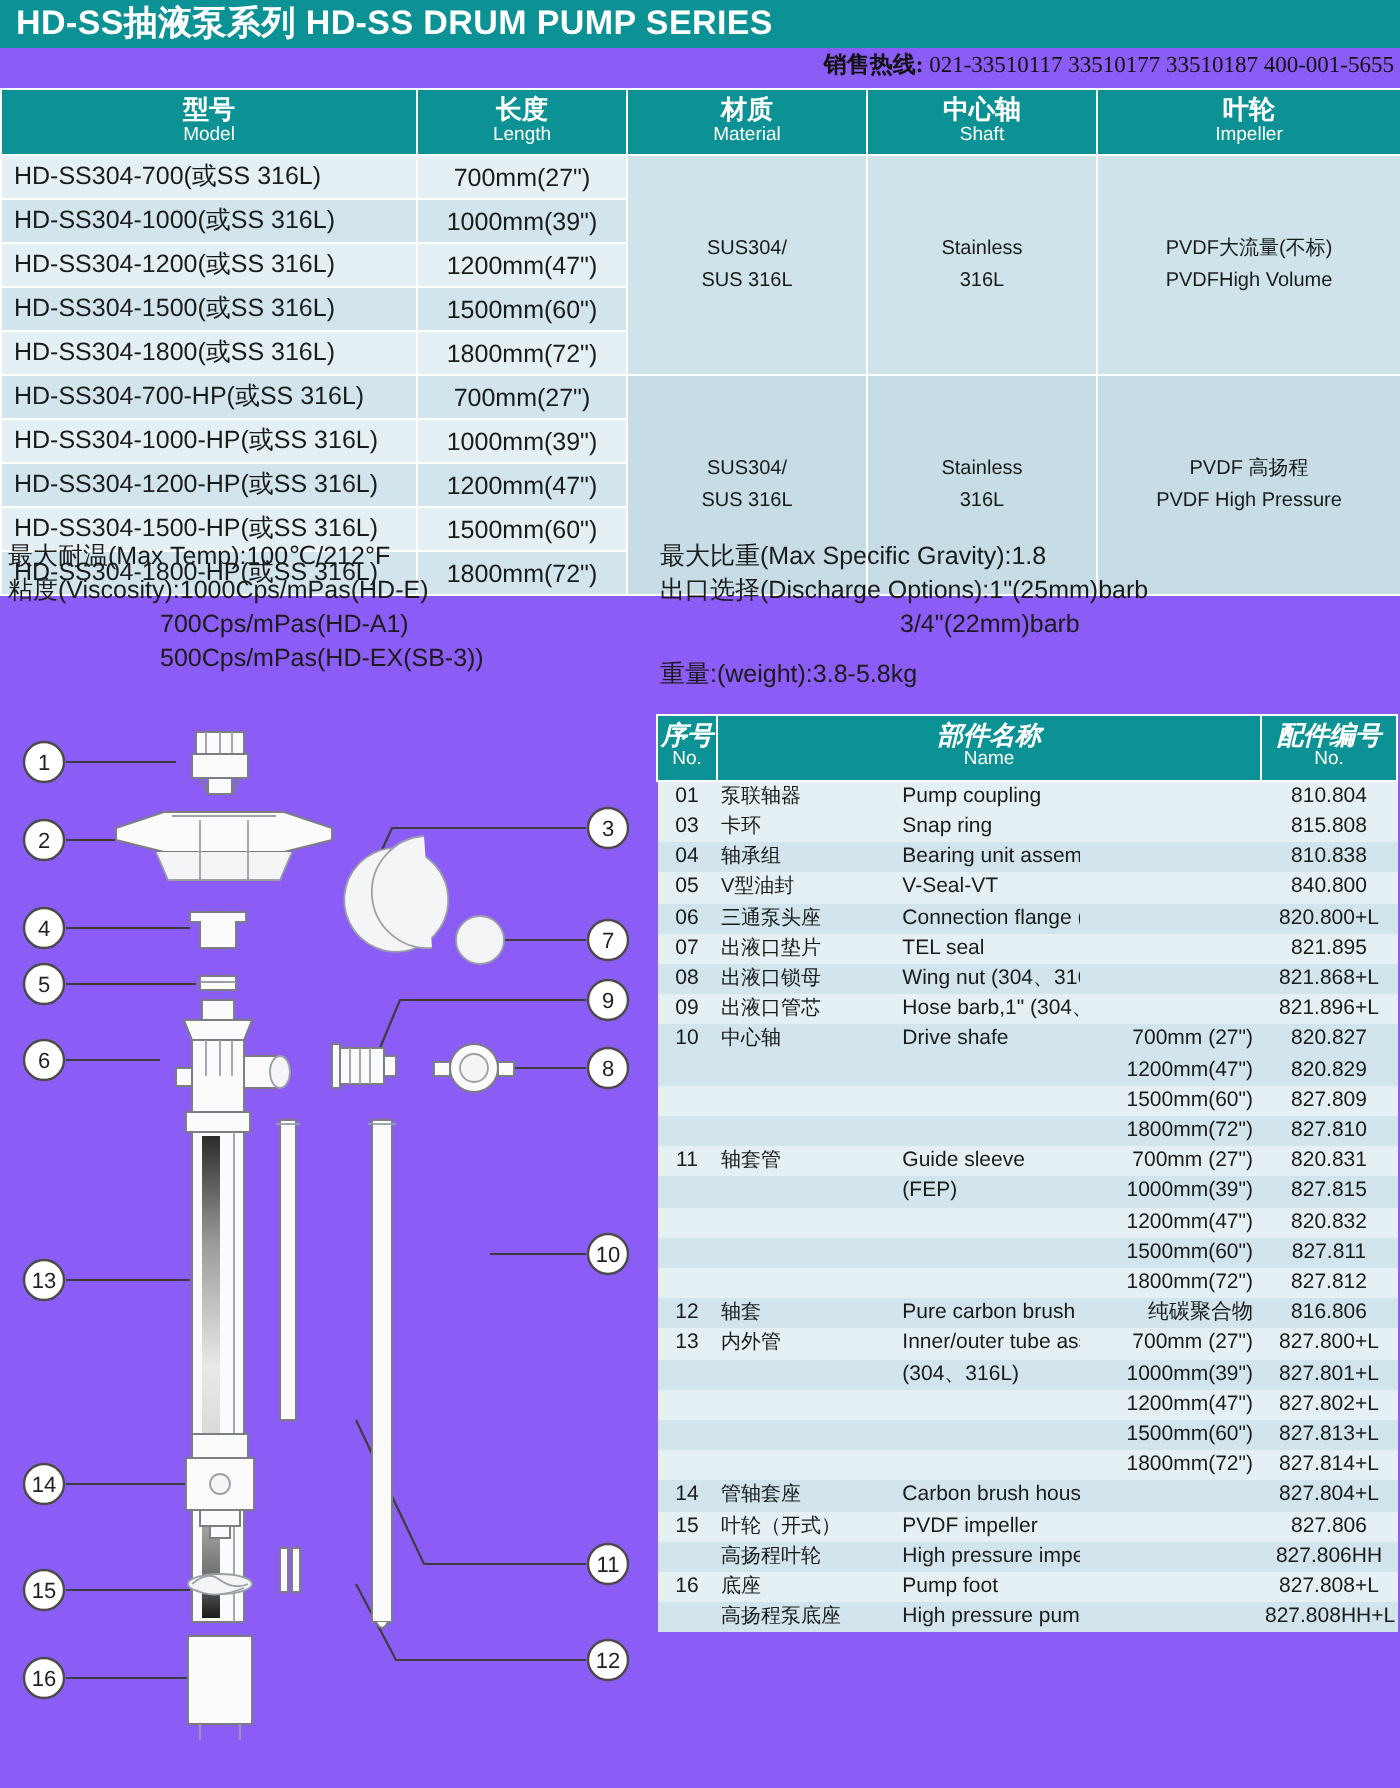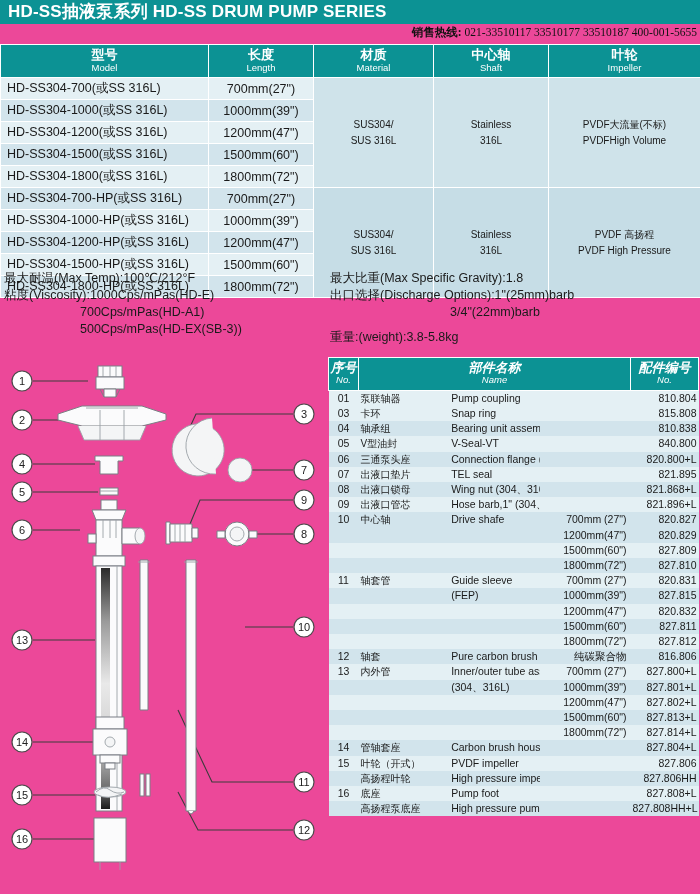--- a/index.html
+++ b/index.html
@@ -3,21 +3,21 @@
 <meta charset="utf-8">
 <style>
   * { box-sizing: border-box; }
   html, body {
     margin: 0; padding: 0;
     width: 700px; height: 894px;
     background: #ffffff;
     font-family: "Liberation Sans", "DejaVu Sans", sans-serif;
     overflow: hidden;
   }
-  #page { position: relative; width: 700px; height: 894px; background:#ec4899; }
+  #page { position: relative; width: 700px; height: 894px; background:#8b5cf6; }
 
   
   .title-banner {
     position: absolute; left: 0; top: 0; width: 700px; height: 24px;
     background: #0c9294;
     color: #ffffff;
     font-size: 17px; font-weight: bold;
     line-height: 24px;
     padding-left: 8px;
     letter-spacing: .2px;
@@ -76,36 +76,36 @@
   .parts-wrap { position: absolute; left: 328px; top: 357px; width: 370px; }
   .parts-table { width: 370px; border-collapse: collapse; table-layout: fixed; }
   .parts-table th {
     background: #0c9294; color: #fff;
     border: 1px solid #fff;
     font-weight: normal;
     padding: 3px 0 4px 0;
     line-height: 1.1;
   }
   .parts-table th .cn { display:block; font-size: 13px; font-weight: bold; font-style: italic; }
-  .parts-table th .en { display:block; font-size: 9.5px; font-style: italic; }
+  .parts-table th .en { display:block; font-size: 9.5px; }
   .parts-table td {
     border: none;
     font-size: 10.5px;
     color: #1a1a1a;
     height: 15.2px;
     padding: 0 2px;
     line-height: 15.2px;
     white-space: nowrap;
     overflow: hidden;
   }
   .parts-table td.no   { width: 30px; text-align: center; }
   .parts-table td.cn   { width: 66px; text-align: left; font-size: 10px;}
   .parts-table td.en   { width: 140px; text-align: left; }
   .parts-table td.size { width: 66px; text-align: right; padding-right: 4px;}
-  .parts-table td.code { width: 68px; text-align: right; }
+  .parts-table td.code { width: 68px; text-align: center; }
   .prowA { background: #e4f0f4; }
   .prowB { background: #d2e4ec; }
 
   
   .diagram { position: absolute; left: 0; top: 352px; width: 326px; height: 542px; }
   .callout circle { fill: #ffffff; stroke: #4a4a4a; stroke-width: 1.2; }
   .callout text { font-family: "Liberation Sans", sans-serif; font-size: 11px; fill: #222; text-anchor: middle; }
   .lead { stroke: #3c3c3c; stroke-width: 1.1; fill: none; }
   .part { stroke: #7b7f85; stroke-width: 1; fill: #fbfbfc; }
   .partlite { stroke: #9aa0a6; stroke-width: .9; fill: #f4f5f6; }

